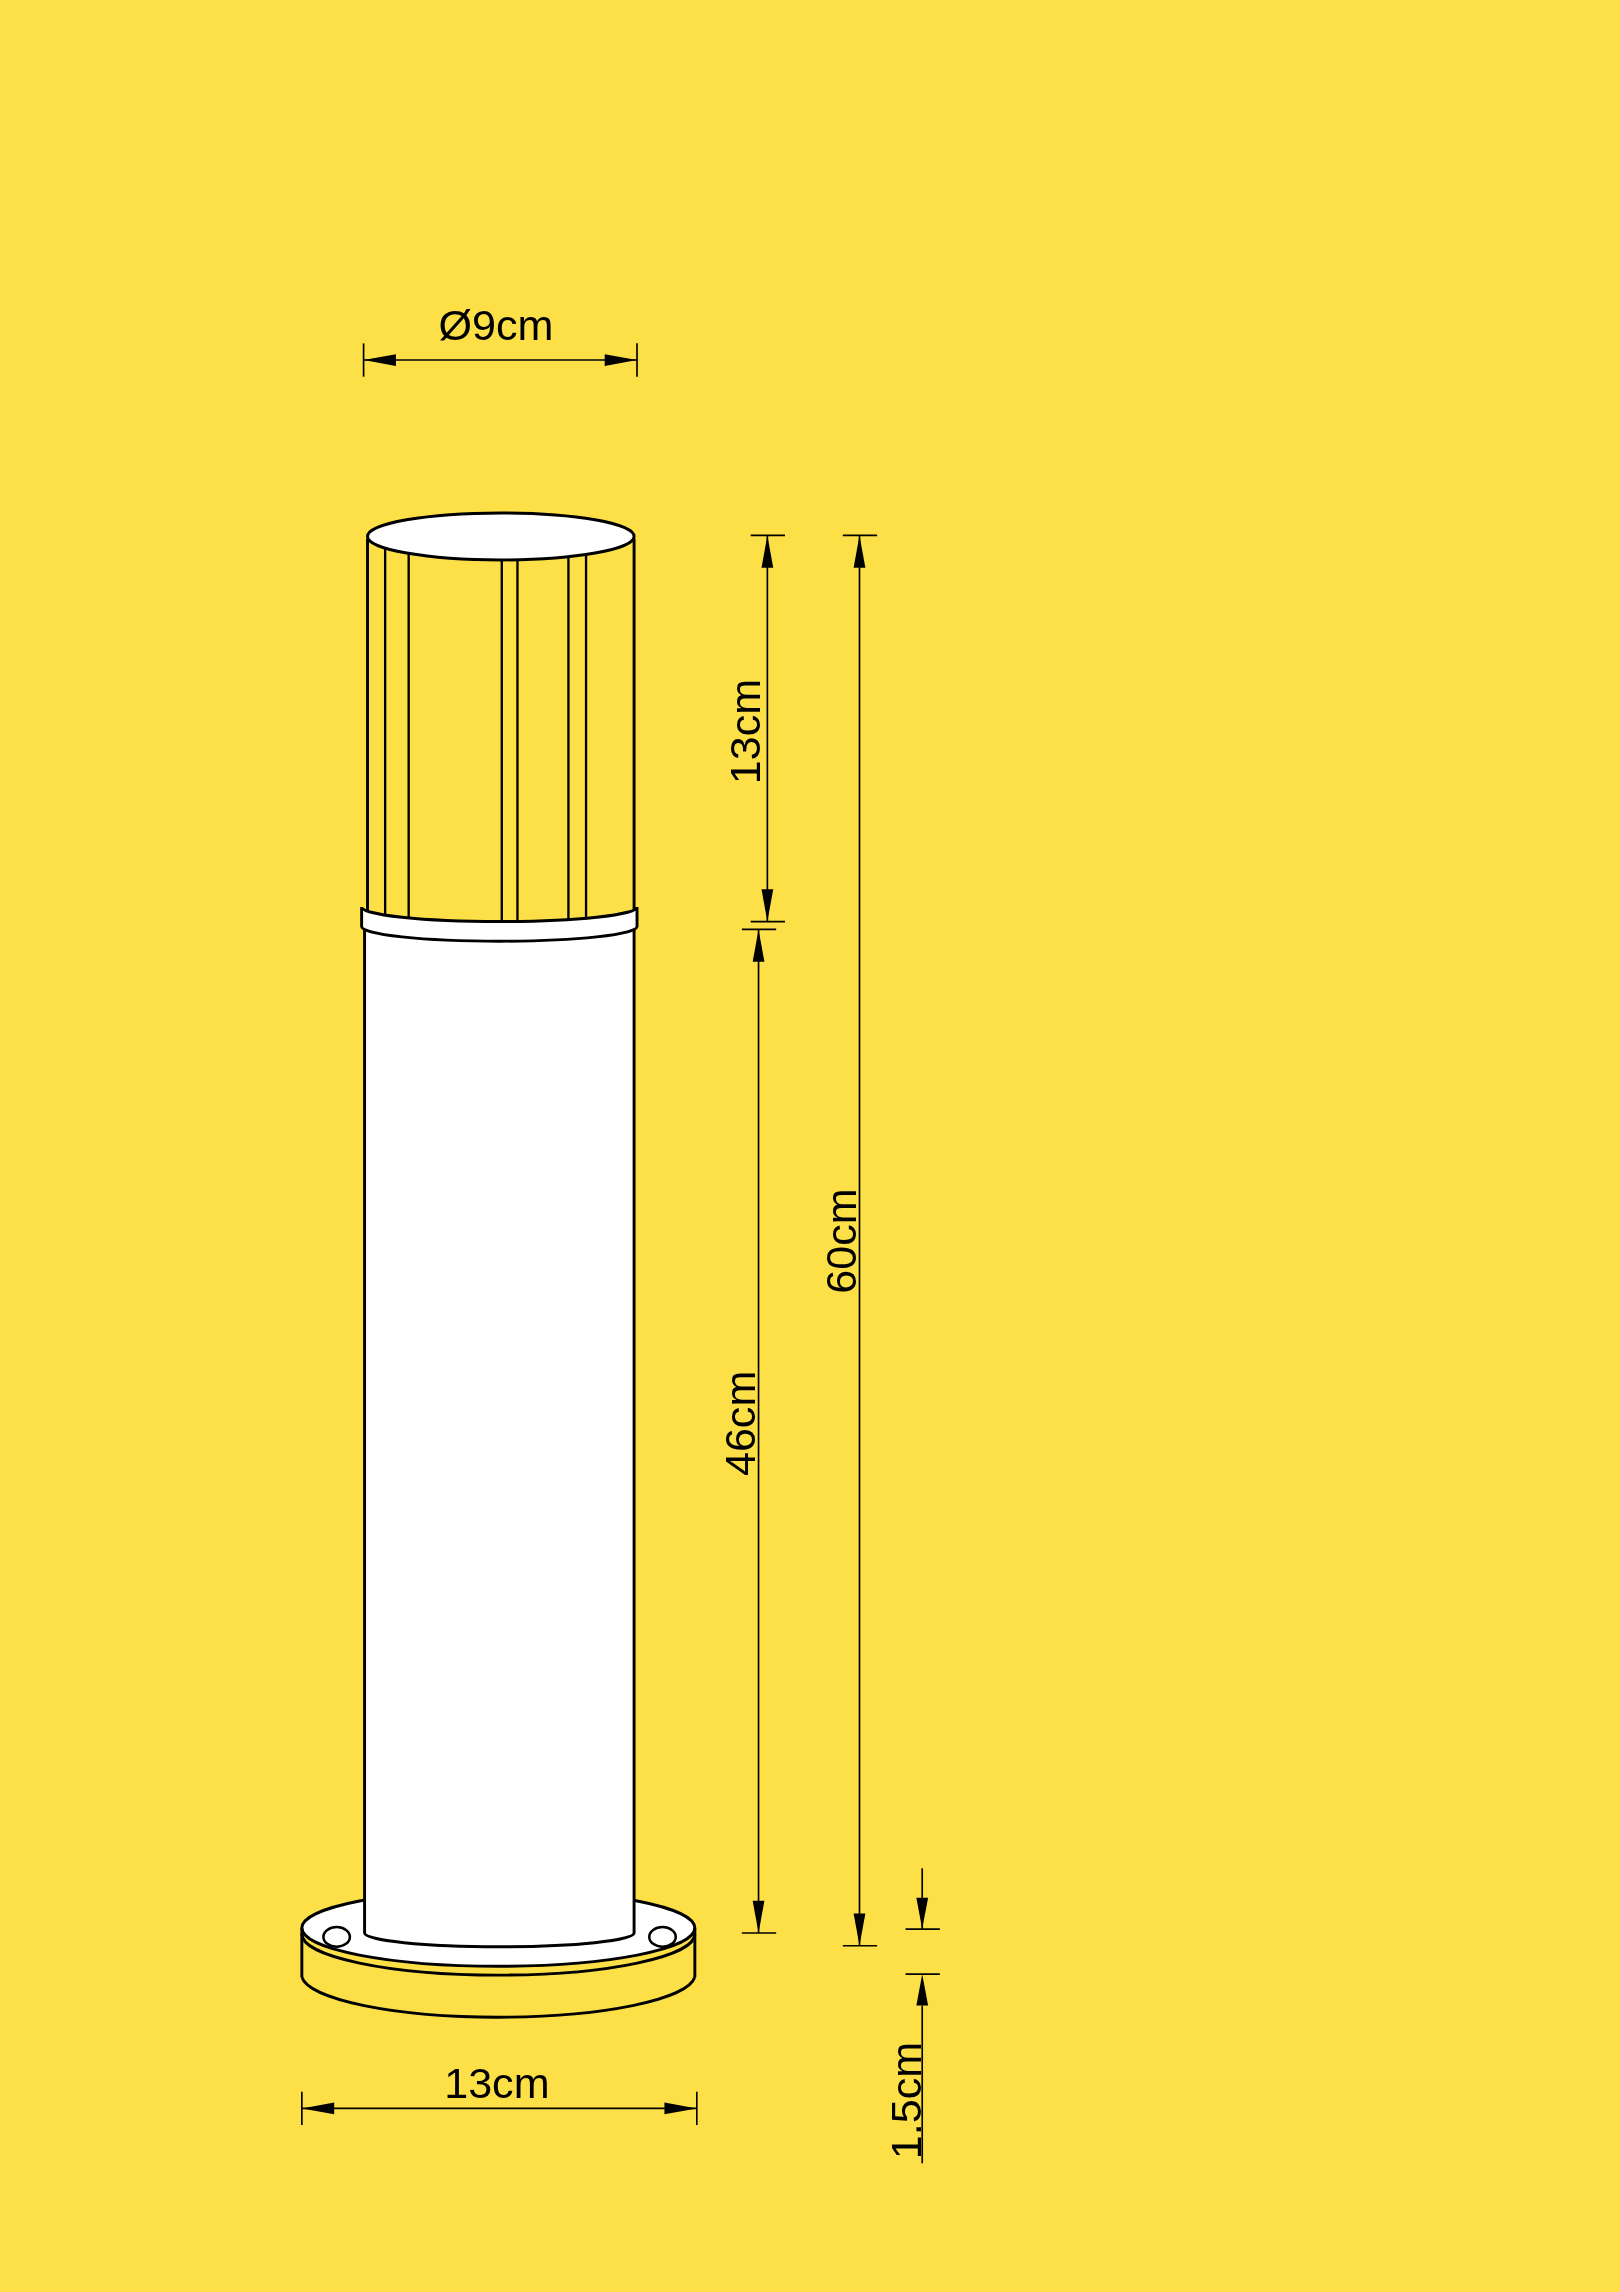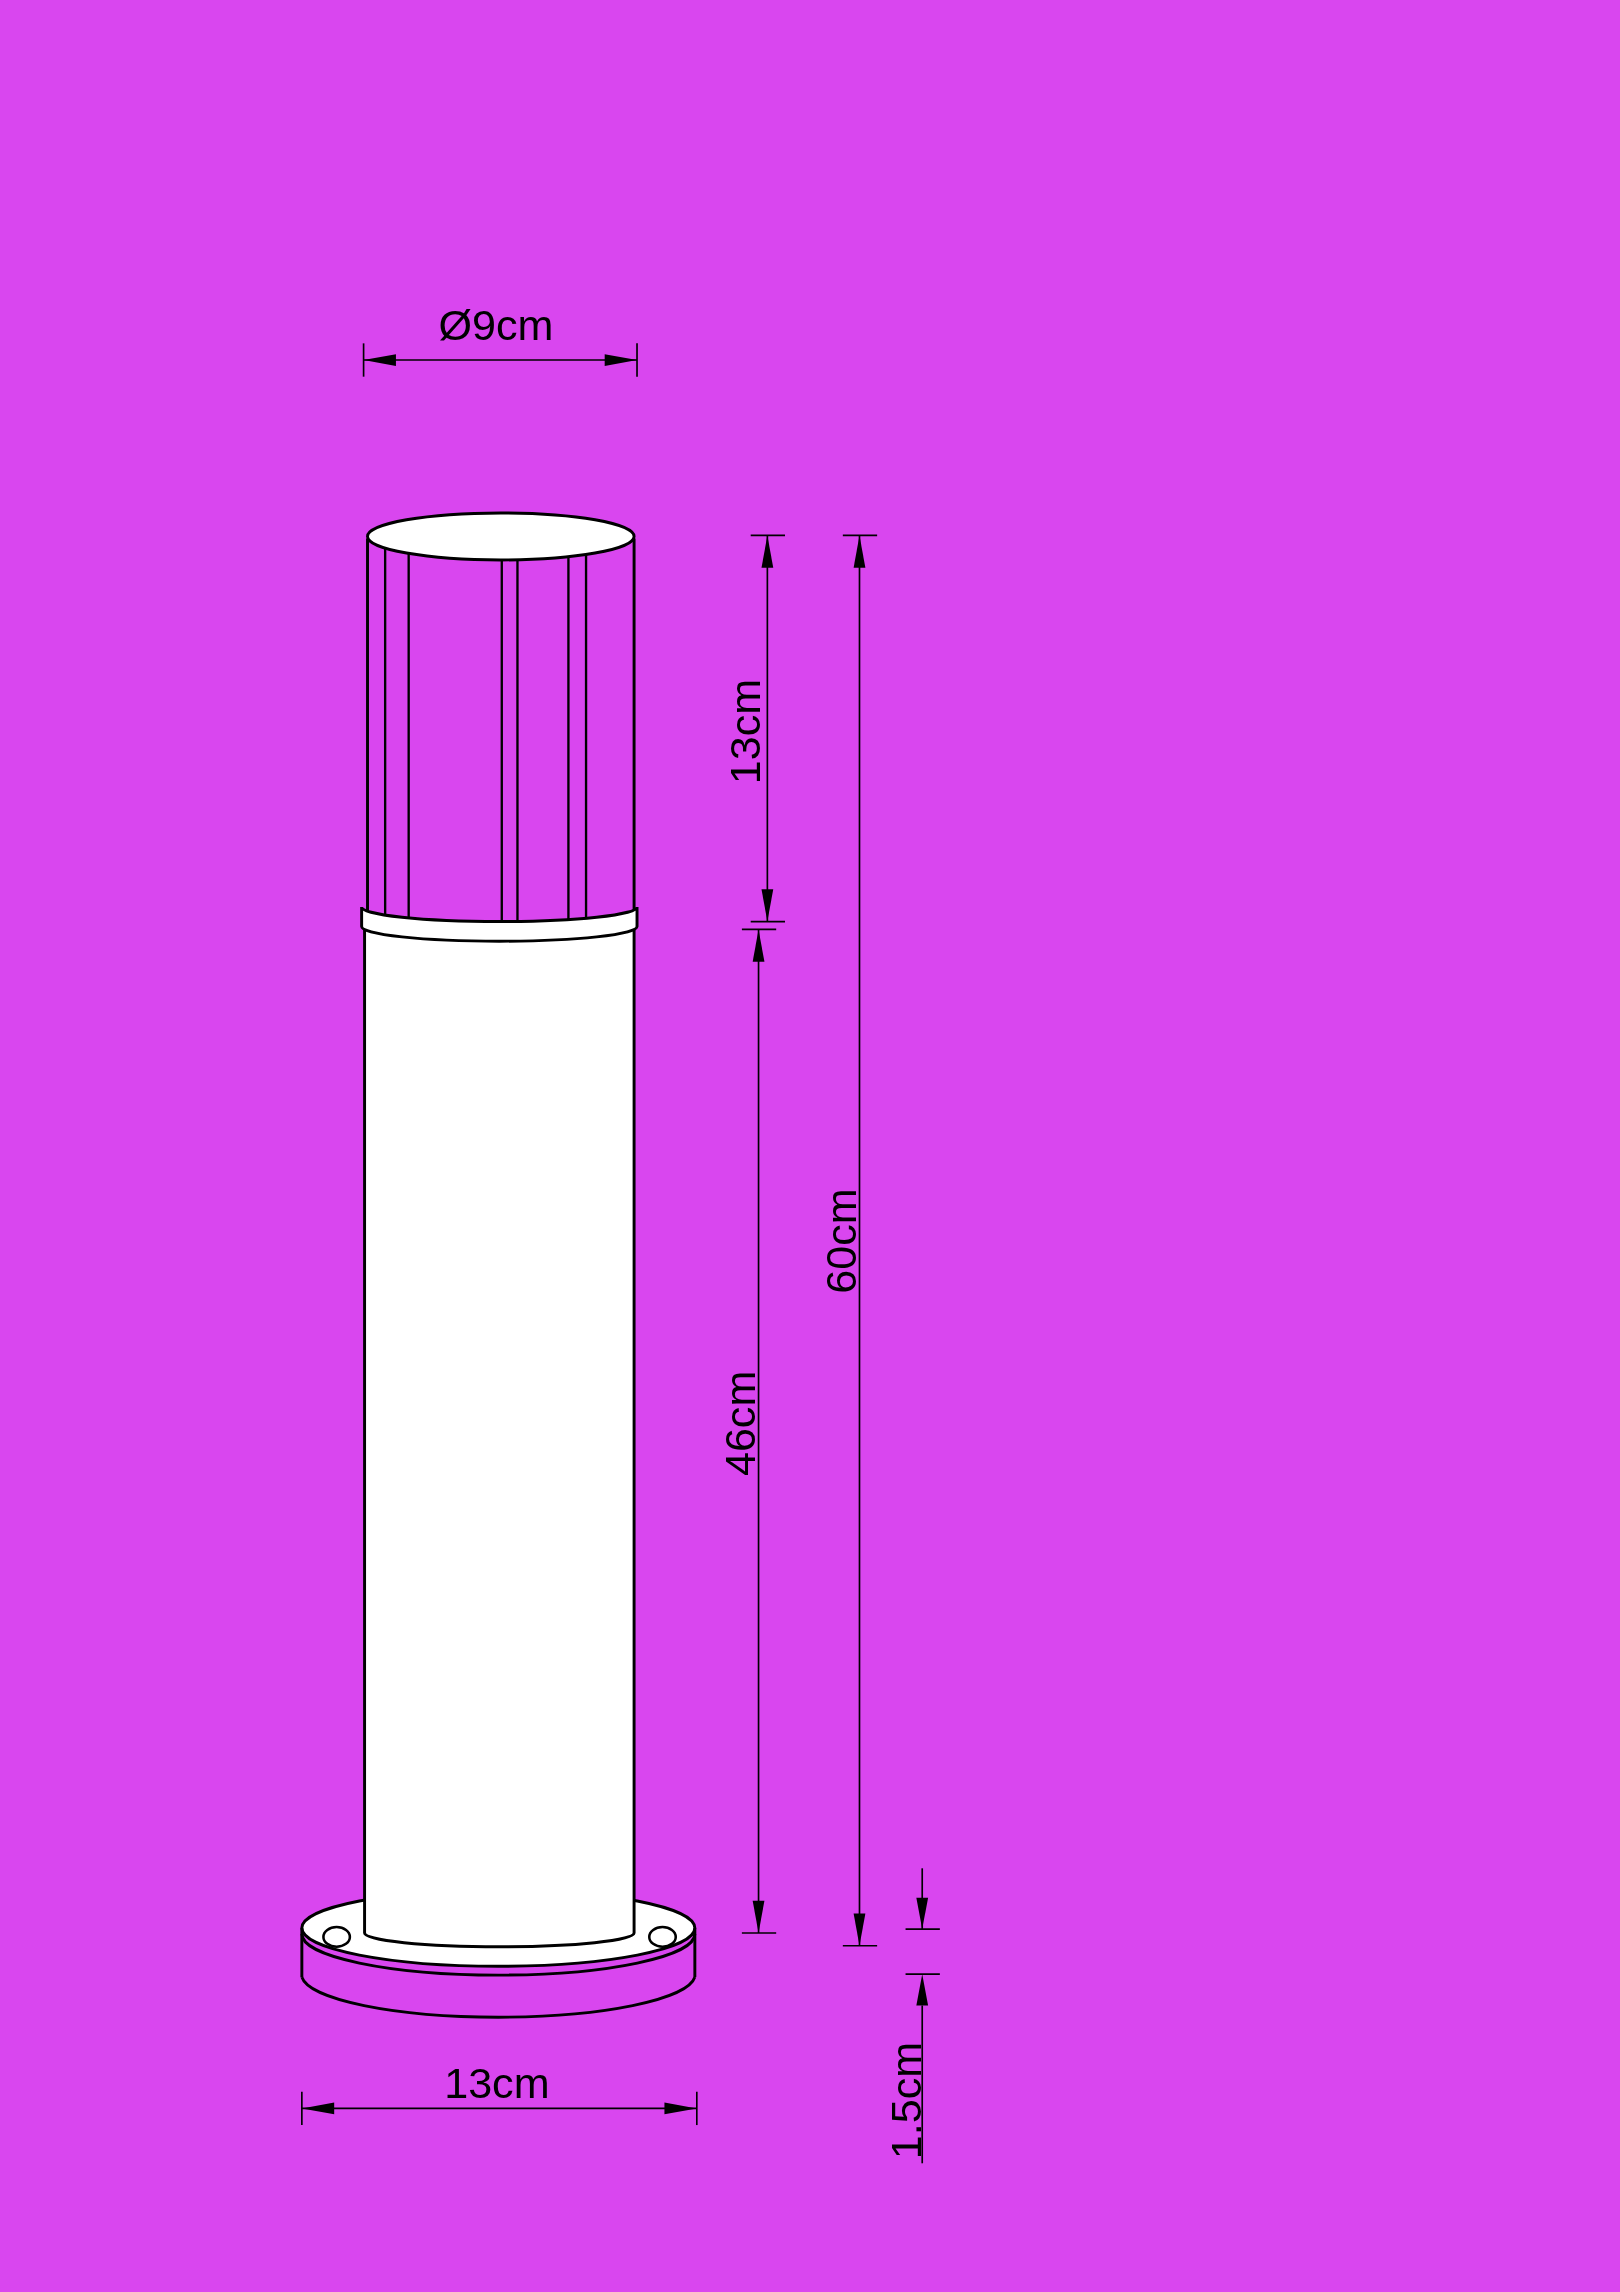--- a/index.html
+++ b/index.html
@@ -4,21 +4,21 @@
 <style>
   html, body {
     margin: 0;
     padding: 0;
     background: #ffffff;
   }
   .canvas {
     position: relative;
     width: 1620px;
     height: 2293px;
-    background: #d946ef;
+    background: #fde047;
     font-family: "Liberation Sans", sans-serif;
   }
   svg {
     position: absolute;
     inset: 0;
     display: block;
   }
   .outline {
     fill: none;
     stroke: #000000;

